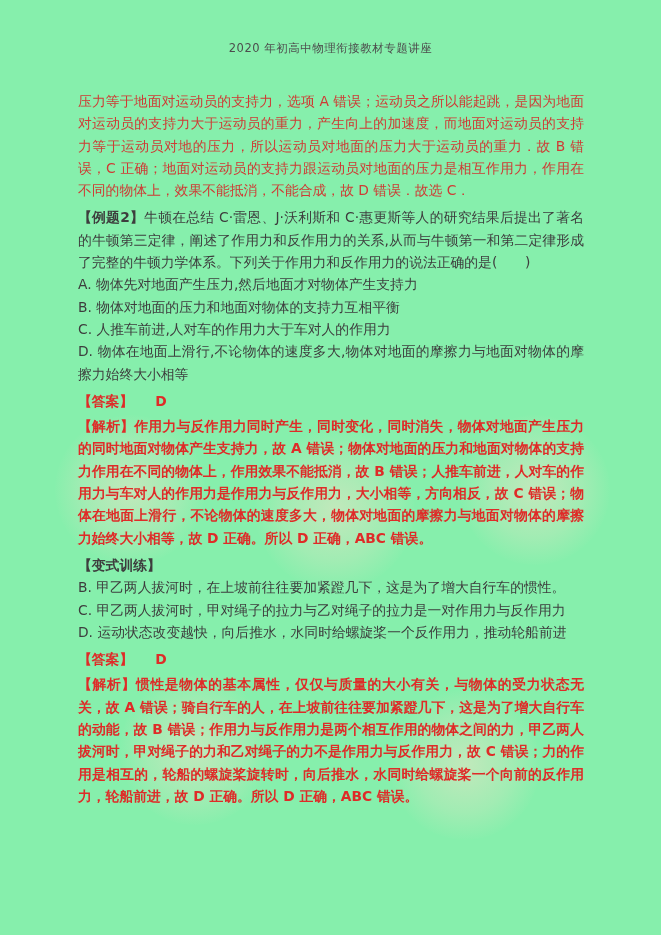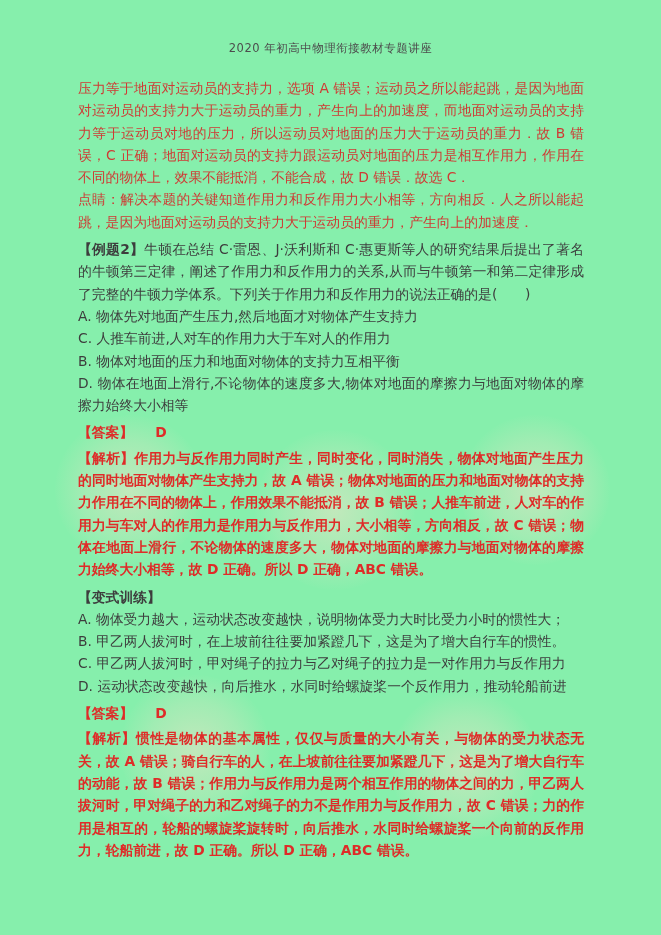--- a/index.html
+++ b/index.html
@@ -12,21 +12,21 @@
   }
   .header {
     position:absolute; top:41px; left:0; width:100%;
     text-align:center;
     font-size:11.5px;
     color:#4d4d4d;
     z-index:2;
     letter-spacing:0.5px;
   }
   .content {
-    position:absolute; left:78px; top:77px; width:506px;
+    position:absolute; left:78px; top:90px; width:506px;
     font-size:13.8px;
     line-height:22.3px;
     text-align:justify;
     color:#3d3d3d;
     z-index:2;
   }
   .content p { margin:0; }
   .red     { color:#cf3a34; }
   .redbold { color:#df2b28; font-weight:bold; }
   .bold    { font-weight:bold; }
@@ -56,37 +56,35 @@
   <div class="watermark wm3"></div>
   <div class="watermark wm4"></div>
   <div class="watermark wm5"></div>
 
   <div class="header">2020 年初高中物理衔接教材专题讲座</div>
 
   <div class="content">
 
     <p class="red">压力等于地面对运动员的支持力，选项 A 错误；运动员之所以能起跳，是因为地面对运动员的支持力大于运动员的重力，产生向上的加速度，而地面对运动员的支持力等于运动员对地的压力，所以运动员对地面的压力大于运动员的重力．故 B 错误，C 正确；地面对运动员的支持力跟运动员对地面的压力是相互作用力，作用在不同的物体上，效果不能抵消，不能合成，故 D 错误．故选 C．</p>
 
-    <p class="red">点睛：解决本题的关键知道作用力和反作用力大小相等，方向相反．人之所以能起跳，是因为地面对运动员的支持力大于运动员的重力，产生向上的加速度．</p>
 
     <p class="gap-md"><span class="bold">【例题2】</span><span>牛顿在总结 C·雷恩、J·沃利斯和 C·惠更斯等人的研究结果后提出了著名的牛顿第三定律，阐述了作用力和反作用力的关系,从而与牛顿第一和第二定律形成了完整的牛顿力学体系。下列关于作用力和反作用力的说法正确的是(　　)</span></p>
 
     <p>A. 物体先对地面产生压力,然后地面才对物体产生支持力</p>
+    <p>B. 物体对地面的压力和地面对物体的支持力互相平衡</p>
     <p>C. 人推车前进,人对车的作用力大于车对人的作用力</p>
-    <p>B. 物体对地面的压力和地面对物体的支持力互相平衡</p>
     <p>D. 物体在地面上滑行,不论物体的速度多大,物体对地面的摩擦力与地面对物体的摩擦力始终大小相等</p>
 
     <p class="redbold gap-md"><span>【答案】</span><span class="ans">D</span></p>
 
     <p class="redbold gap-sm"><span>【解析】</span><span>作用力与反作用力同时产生，同时变化，同时消失，物体对地面产生压力的同时地面对物体产生支持力，故 A 错误；物体对地面的压力和地面对物体的支持力作用在不同的物体上，作用效果不能抵消，故 B 错误；人推车前进，人对车的作用力与车对人的作用力是作用力与反作用力，大小相等，方向相反，故 C 错误；物体在地面上滑行，不论物体的速度多大，物体对地面的摩擦力与地面对物体的摩擦力始终大小相等，故 D 正确。所以 D 正确，ABC 错误。</span></p>
 
     <p class="bold gap-md">【变式训练】</p>
 
 
-    <p>A. 物体受力越大，运动状态改变越快，说明物体受力大时比受力小时的惯性大；</p>
     <p>B. 甲乙两人拔河时，在上坡前往往要加紧蹬几下，这是为了增大自行车的惯性。</p>
     <p>C. 甲乙两人拔河时，甲对绳子的拉力与乙对绳子的拉力是一对作用力与反作用力</p>
     <p>D. 运动状态改变越快，向后推水，水同时给螺旋桨一个反作用力，推动轮船前进</p>
 
     <p class="redbold gap-md"><span>【答案】</span><span class="ans">D</span></p>
 
     <p class="redbold gap-sm"><span>【解析】</span><span>惯性是物体的基本属性，仅仅与质量的大小有关，与物体的受力状态无关，故 A 错误；骑自行车的人，在上坡前往往要加紧蹬几下，这是为了增大自行车的动能，故 B 错误；作用力与反作用力是两个相互作用的物体之间的力，甲乙两人拔河时，甲对绳子的力和乙对绳子的力不是作用力与反作用力，故 C 错误；力的作用是相互的，轮船的螺旋桨旋转时，向后推水，水同时给螺旋桨一个向前的反作用力，轮船前进，故 D 正确。所以 D 正确，ABC 错误。</span></p>
 
 
   </div>

